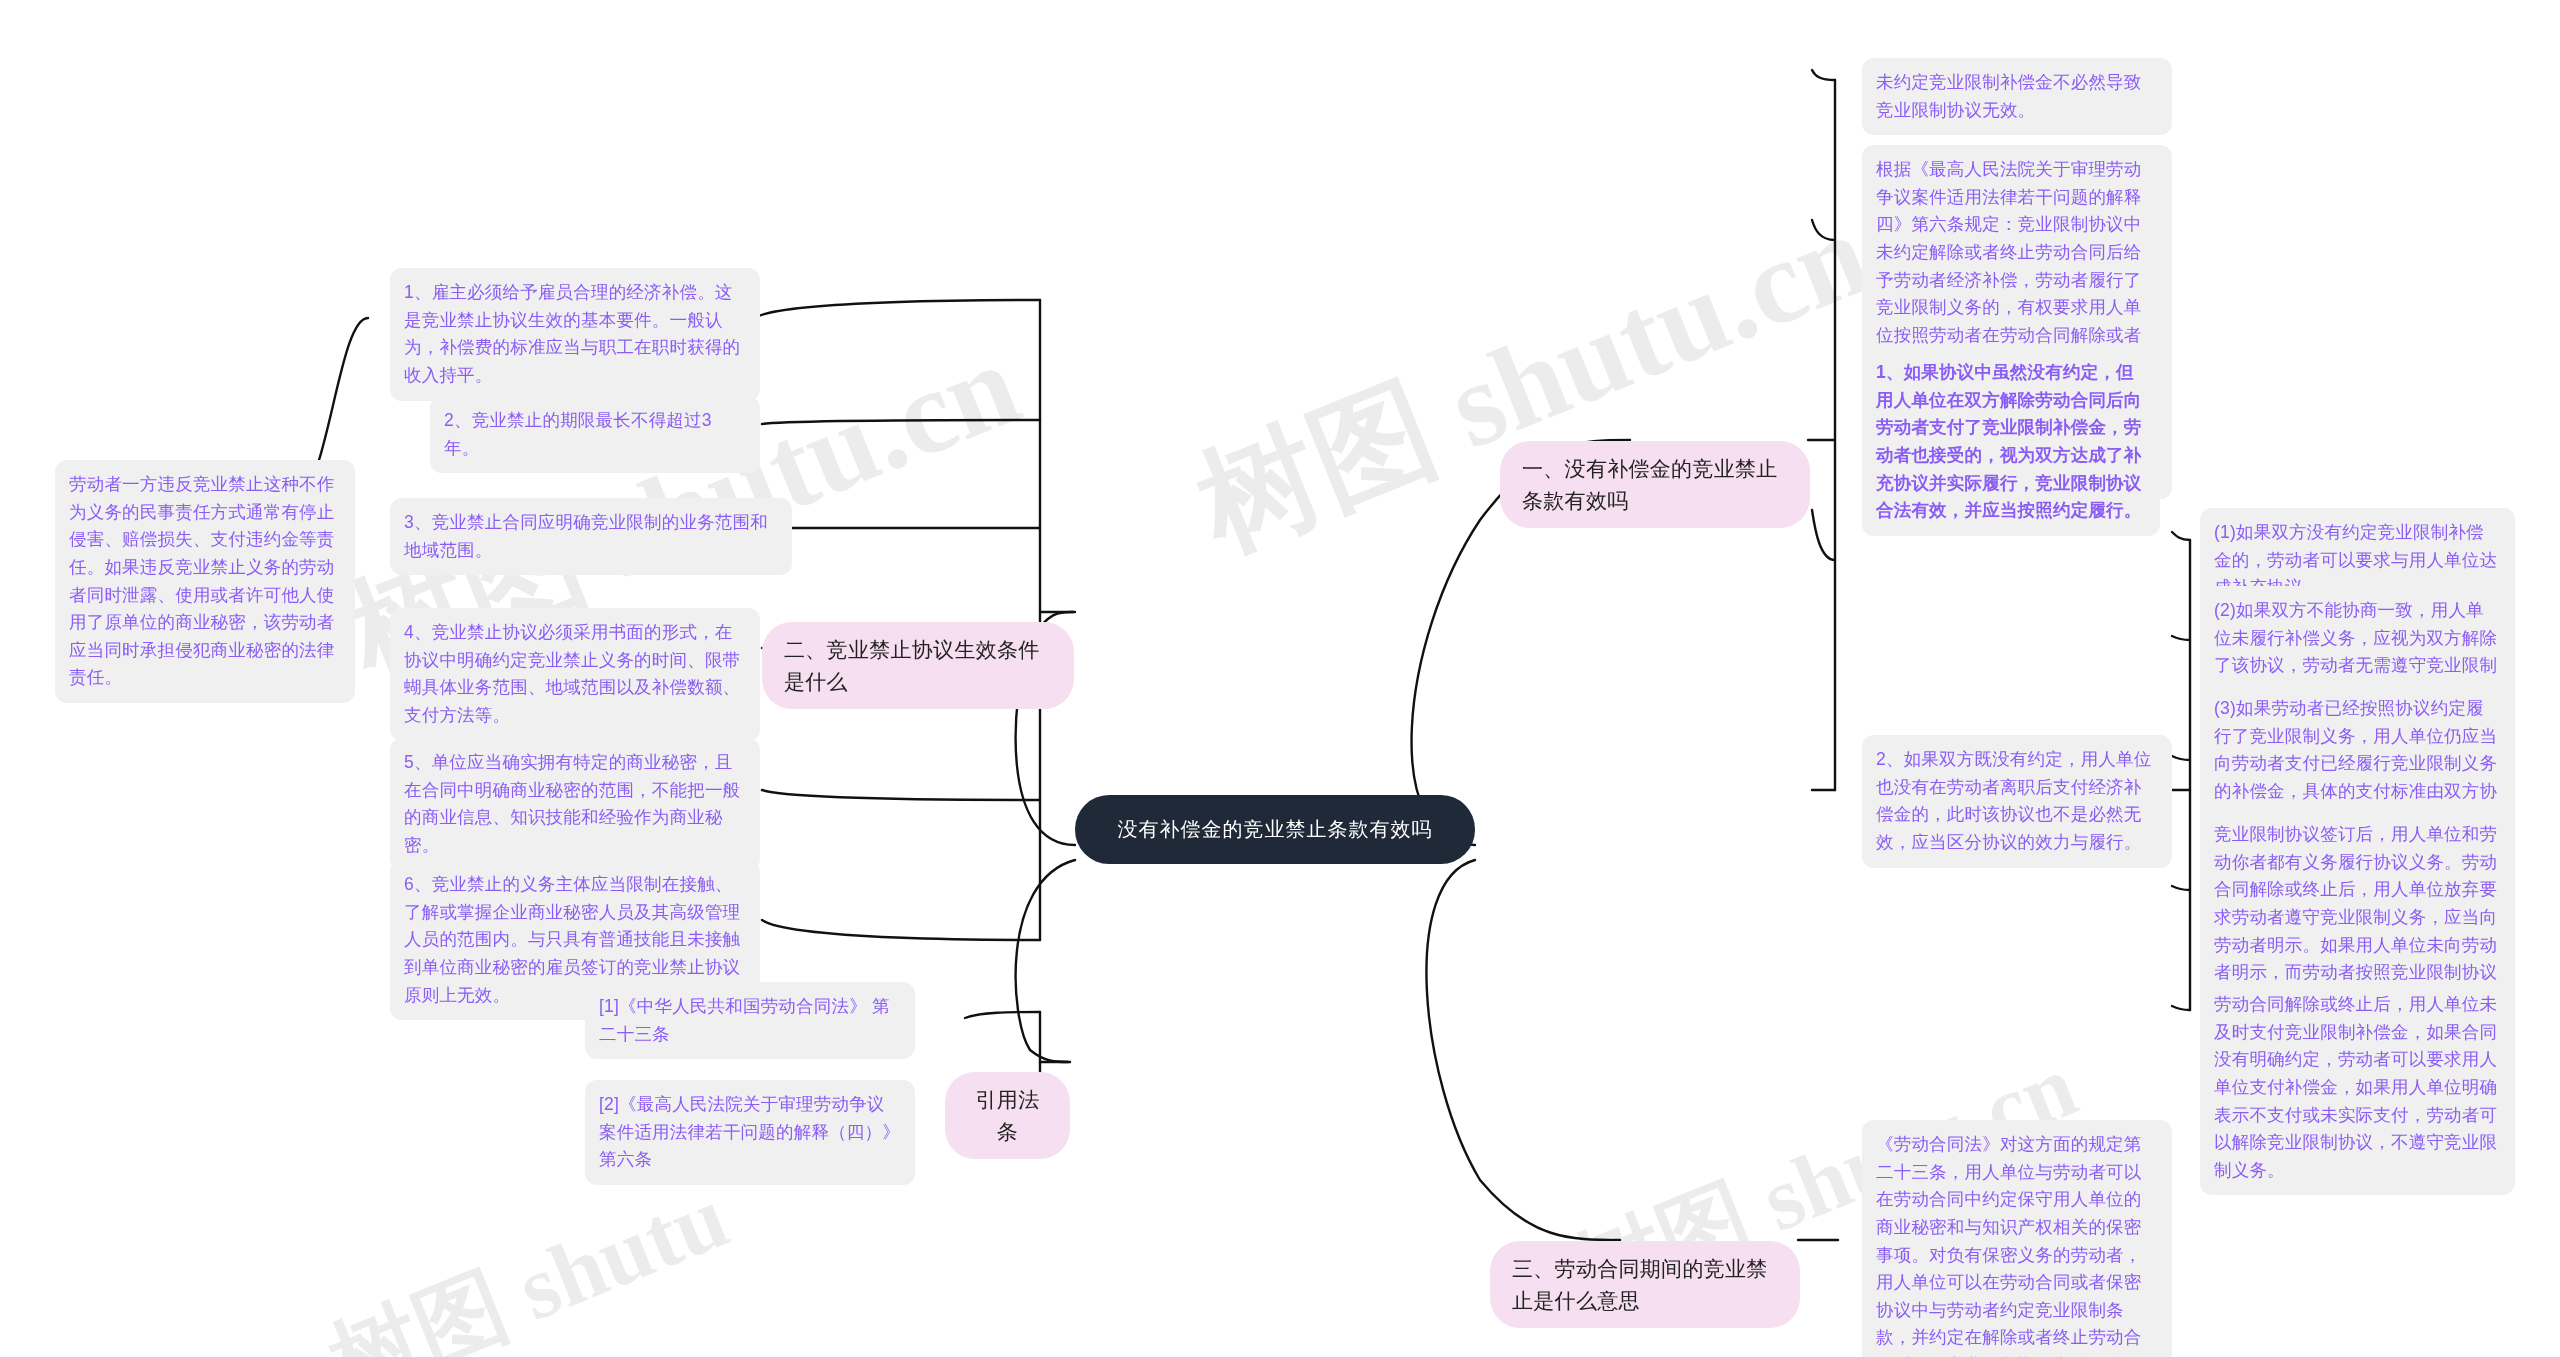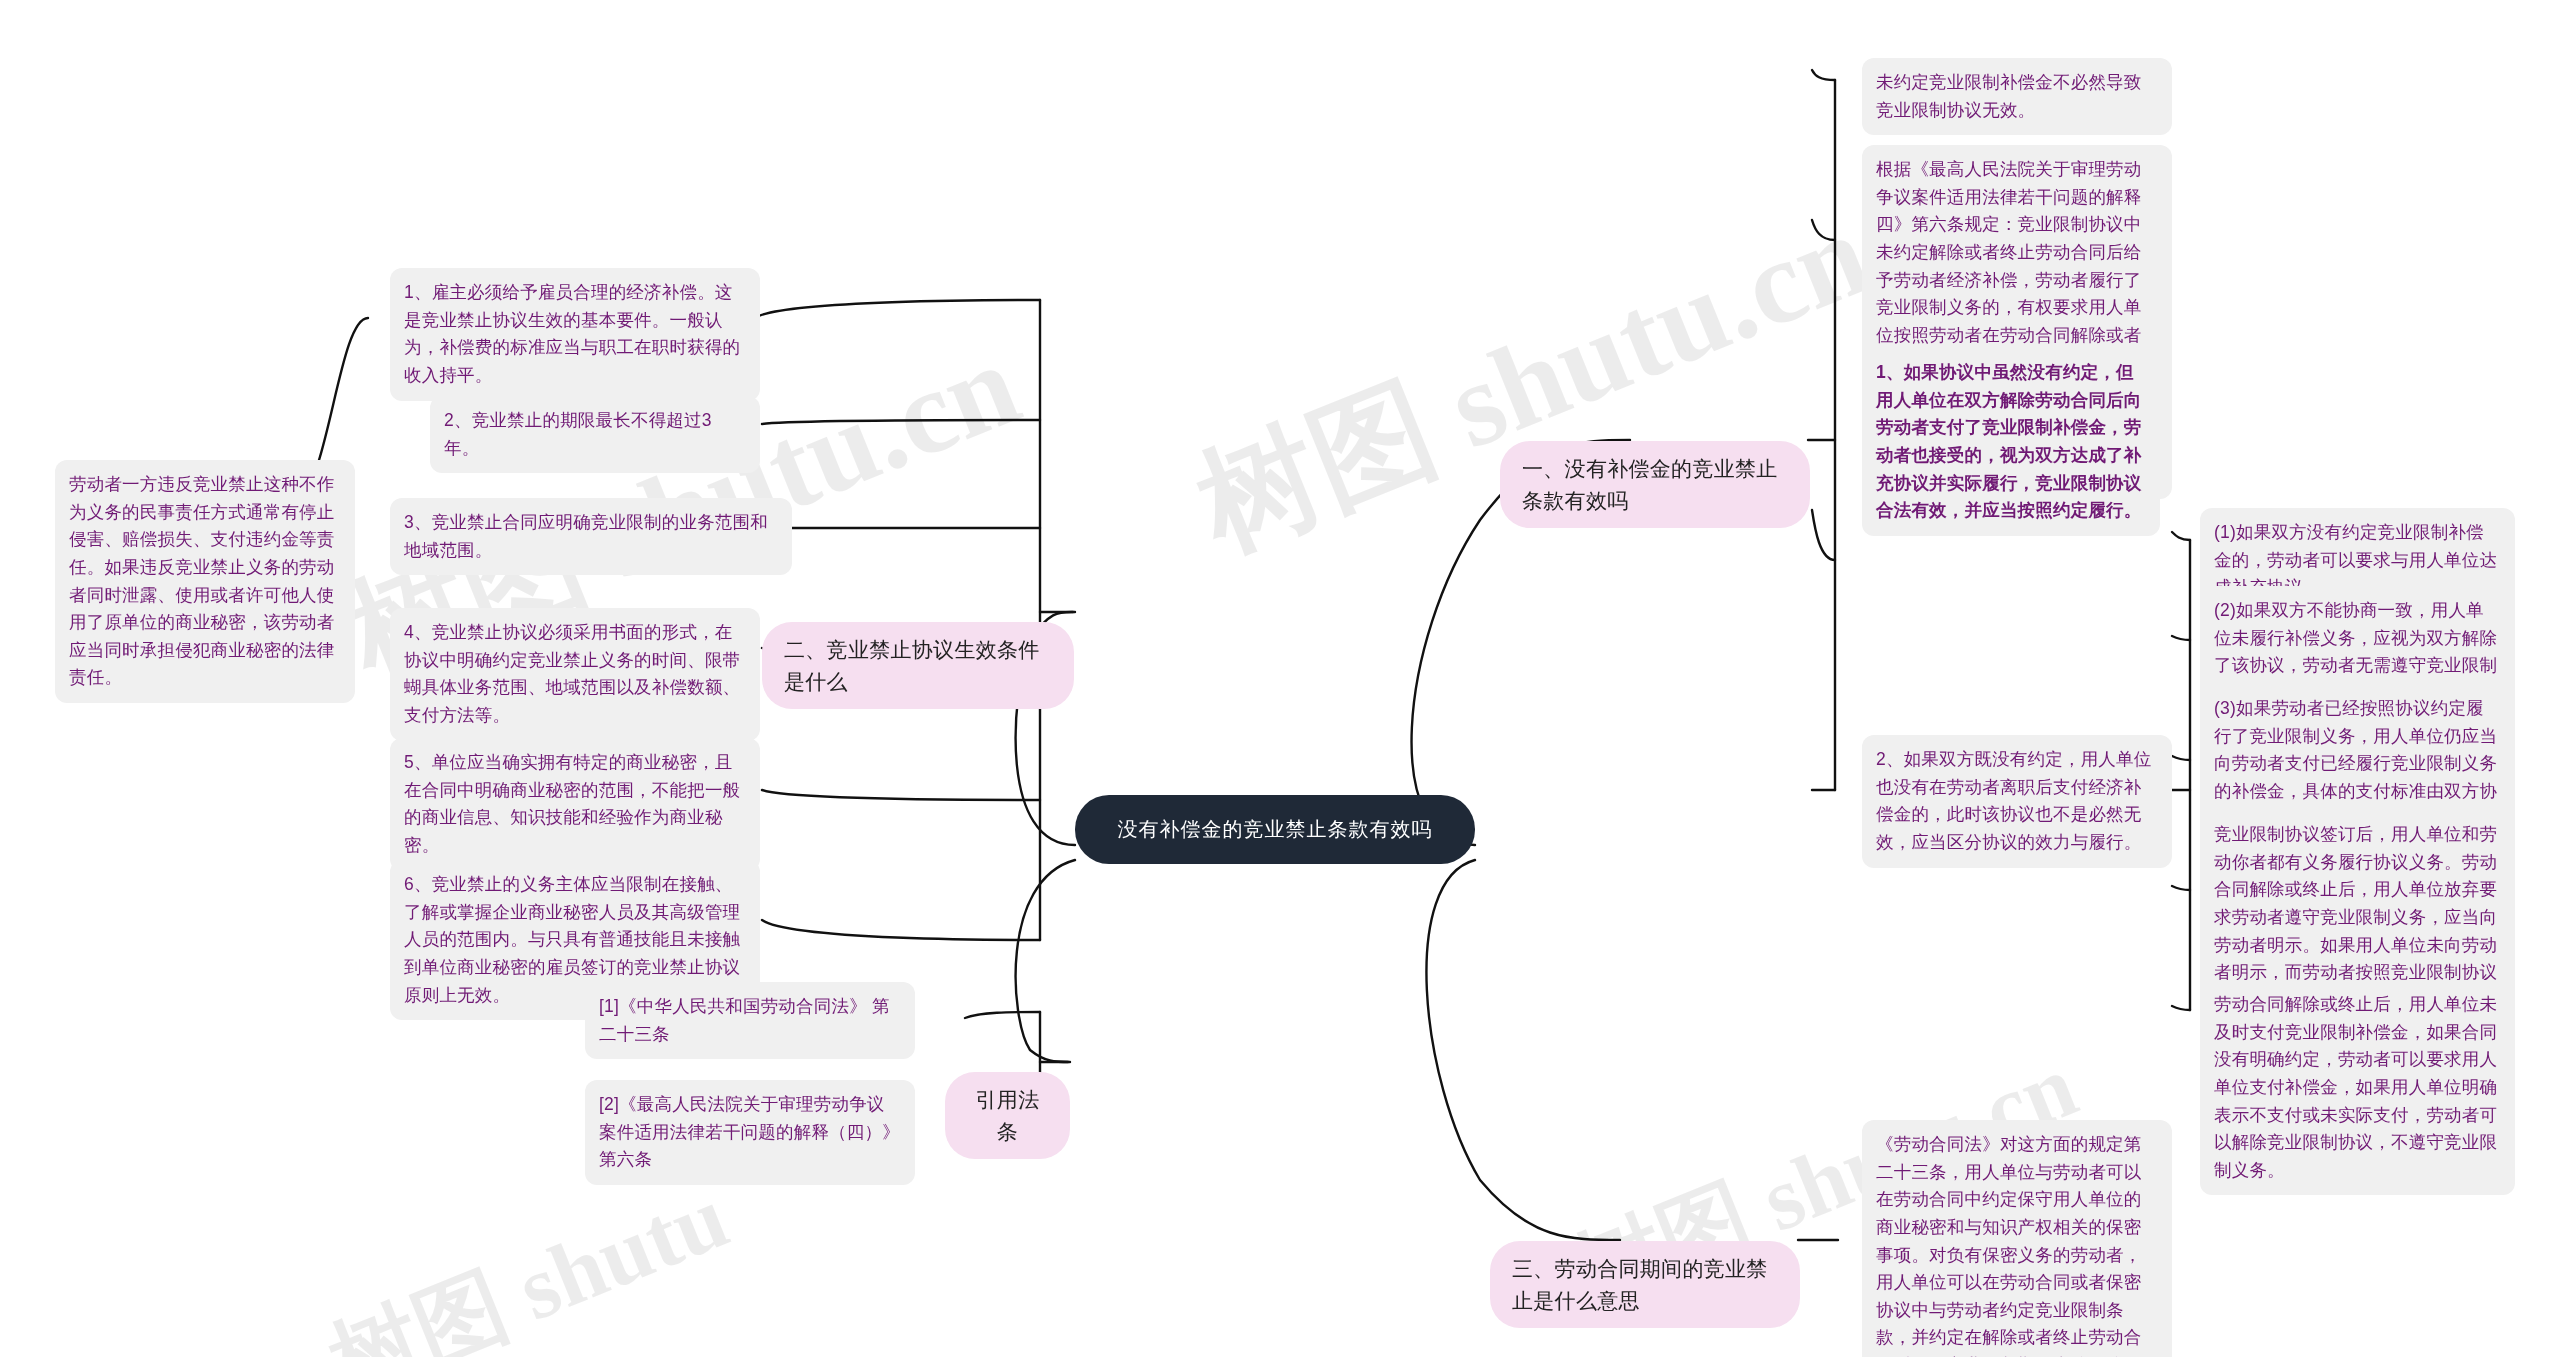--- a/index.html
+++ b/index.html
@@ -23,21 +23,21 @@
     white-space:nowrap;
     transform:rotate(-22deg);
     user-select:none;
   }
 
   .node{position:absolute;box-sizing:border-box;}
 
   .leaf{
     background:#f0f0f0;
     border-radius:12px;
-    color:#701a75;
+    color:#8b5cf6;
     font-size:17.5px;
     line-height:1.58;
     padding:11px 14px;
     letter-spacing:.2px;
   }
 
   .branch{
     background:#f6dff0;
     border-radius:30px;
     color:#222;

